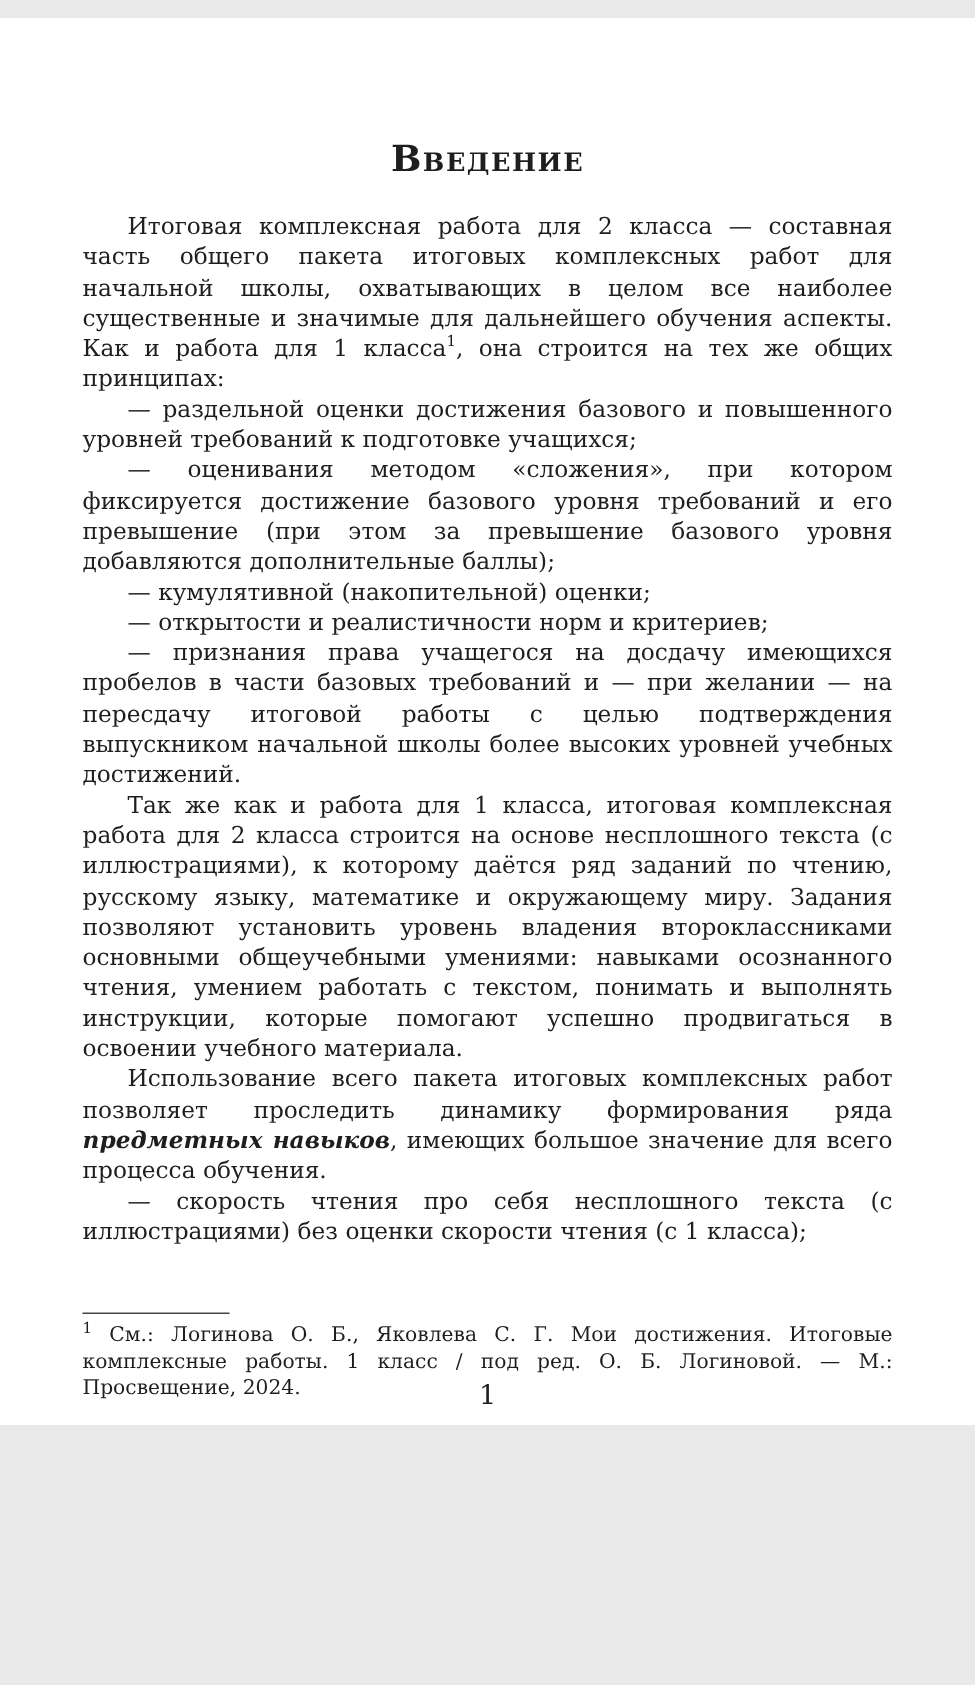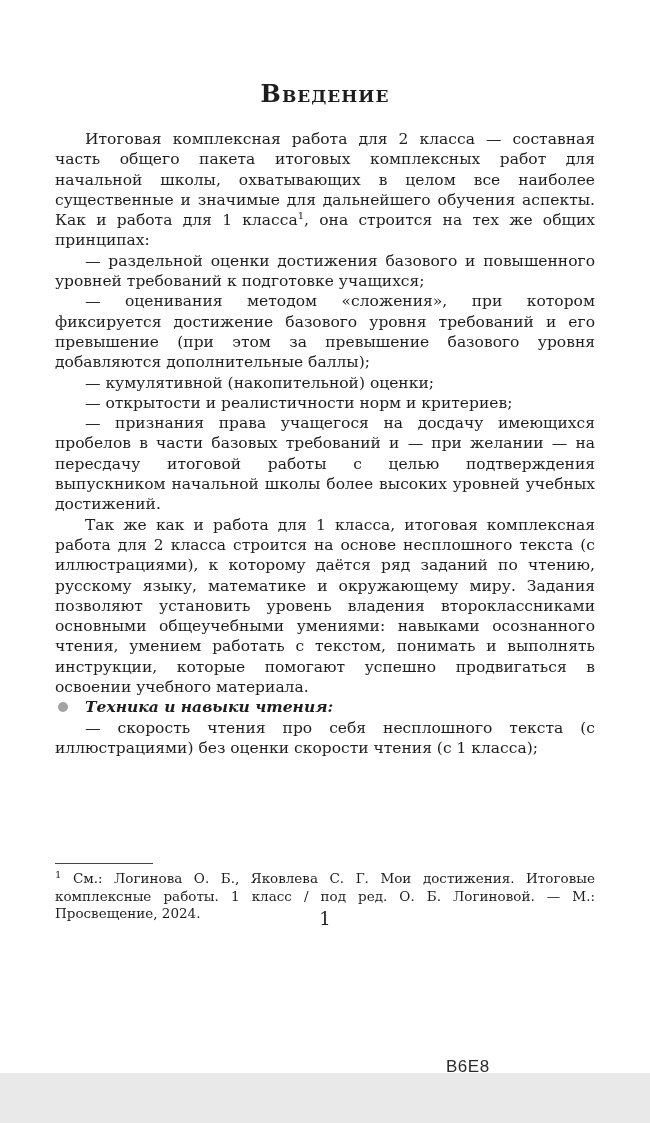--- a/index.html
+++ b/index.html
@@ -4,23 +4,23 @@
 <style>
   :root{
     --text-color:#1e1e1e;
     --bullet-color:#a3a3a3;
     --bg-color:#ffffff;
     --rule-color:#444444;
   }
   html,body{margin:0;padding:0;background:#e9e9e9;}
   .page{
     position:relative;
-    width:650px;height:1073px;
+    width:650px;height:938px;
     background:var(--bg-color);
-    margin:0 auto;
+    margin:12px auto;
     overflow:hidden;
     font-family:"DejaVu Serif", serif;
     color:var(--text-color);
   }
   .content{
     position:absolute;
     left:55px;top:80px;width:540px;
   }
   .page-title{
     margin:0 0 21px 0;
@@ -85,21 +85,21 @@
   <div class="content">
     <h1 class="page-title">Введение</h1>
     <div class="body-text">
         <p><span class="seg-n">Итоговая комплексная работа для 2 класса — составная часть общего пакета итоговых комплексных работ для начальной школы, охватывающих в целом все наиболее существенные и значимые для дальнейшего обучения аспекты. Как и работа для 1 класса</span><sup class="seg-sup">1</sup><span class="seg-n">, она строится на тех же общих принципах:</span></p>
         <p><span class="seg-n">— раздельной оценки достижения базового и повышенного уровней требований к подготовке учащихся;</span></p>
         <p><span class="seg-n">— оценивания методом «сложения», при котором фиксируется достижение базового уровня требований и его превышение (при этом за превышение базового уровня добавляются дополнительные баллы);</span></p>
         <p><span class="seg-n">— кумулятивной (накопительной) оценки;</span></p>
         <p><span class="seg-n">— открытости и реалистичности норм и критериев;</span></p>
         <p><span class="seg-n">— признания права учащегося на </span><span class="seg-i">досдачу</span><span class="seg-n"> имеющихся пробелов в части базовых требований и — при желании — на </span><span class="seg-i">пересдачу</span><span class="seg-n"> итоговой работы с целью подтверждения выпускником начальной школы более высоких уровней учебных достижений.</span></p>
         <p><span class="seg-n">Так же как и работа для 1 класса, итоговая комплексная работа для 2 класса строится на основе несплошного текста (с иллюстрациями), к которому даётся ряд заданий по чтению, русскому языку, математике и окружающему миру. Задания позволяют установить уровень владения второклассниками основными общеучебными умениями: навыками осознанного чтения, умением работать с текстом, понимать и выполнять инструкции, которые помогают успешно продвигаться в освоении учебного материала.</span></p>
-        <p class="has-bullet"><span class="bullet"></span><span class="seg-bi">Техника и навыки чтения:</span></p>
+        <p><span class="seg-n">Использование всего пакета итоговых комплексных работ позволяет проследить динамику формирования ряда </span><span class="seg-bi">предметных навыков</span><span class="seg-n">, имеющих большое значение для всего процесса обучения.</span></p>
         <p><span class="seg-n">— скорость чтения про себя несплошного текста (с иллюстрациями) без оценки скорости чтения (</span><span class="seg-i">с 1 класса</span><span class="seg-n">);</span></p>
       </div>
   </div>
 
   <div class="footnote">
     <div class="footnote-rule"></div>
     <div><sup class="seg-sup">1</sup><span class="seg-n"> См.: </span><span class="seg-i">Логинова О. Б., Яковлева С. Г.</span><span class="seg-n"> Мои достижения. Итоговые комплексные работы. 1 класс / под ред. О. Б. Логиновой. — М.: Просвещение, 2024.</span></div>
   </div>
 
   <div class="page-number">1</div>

